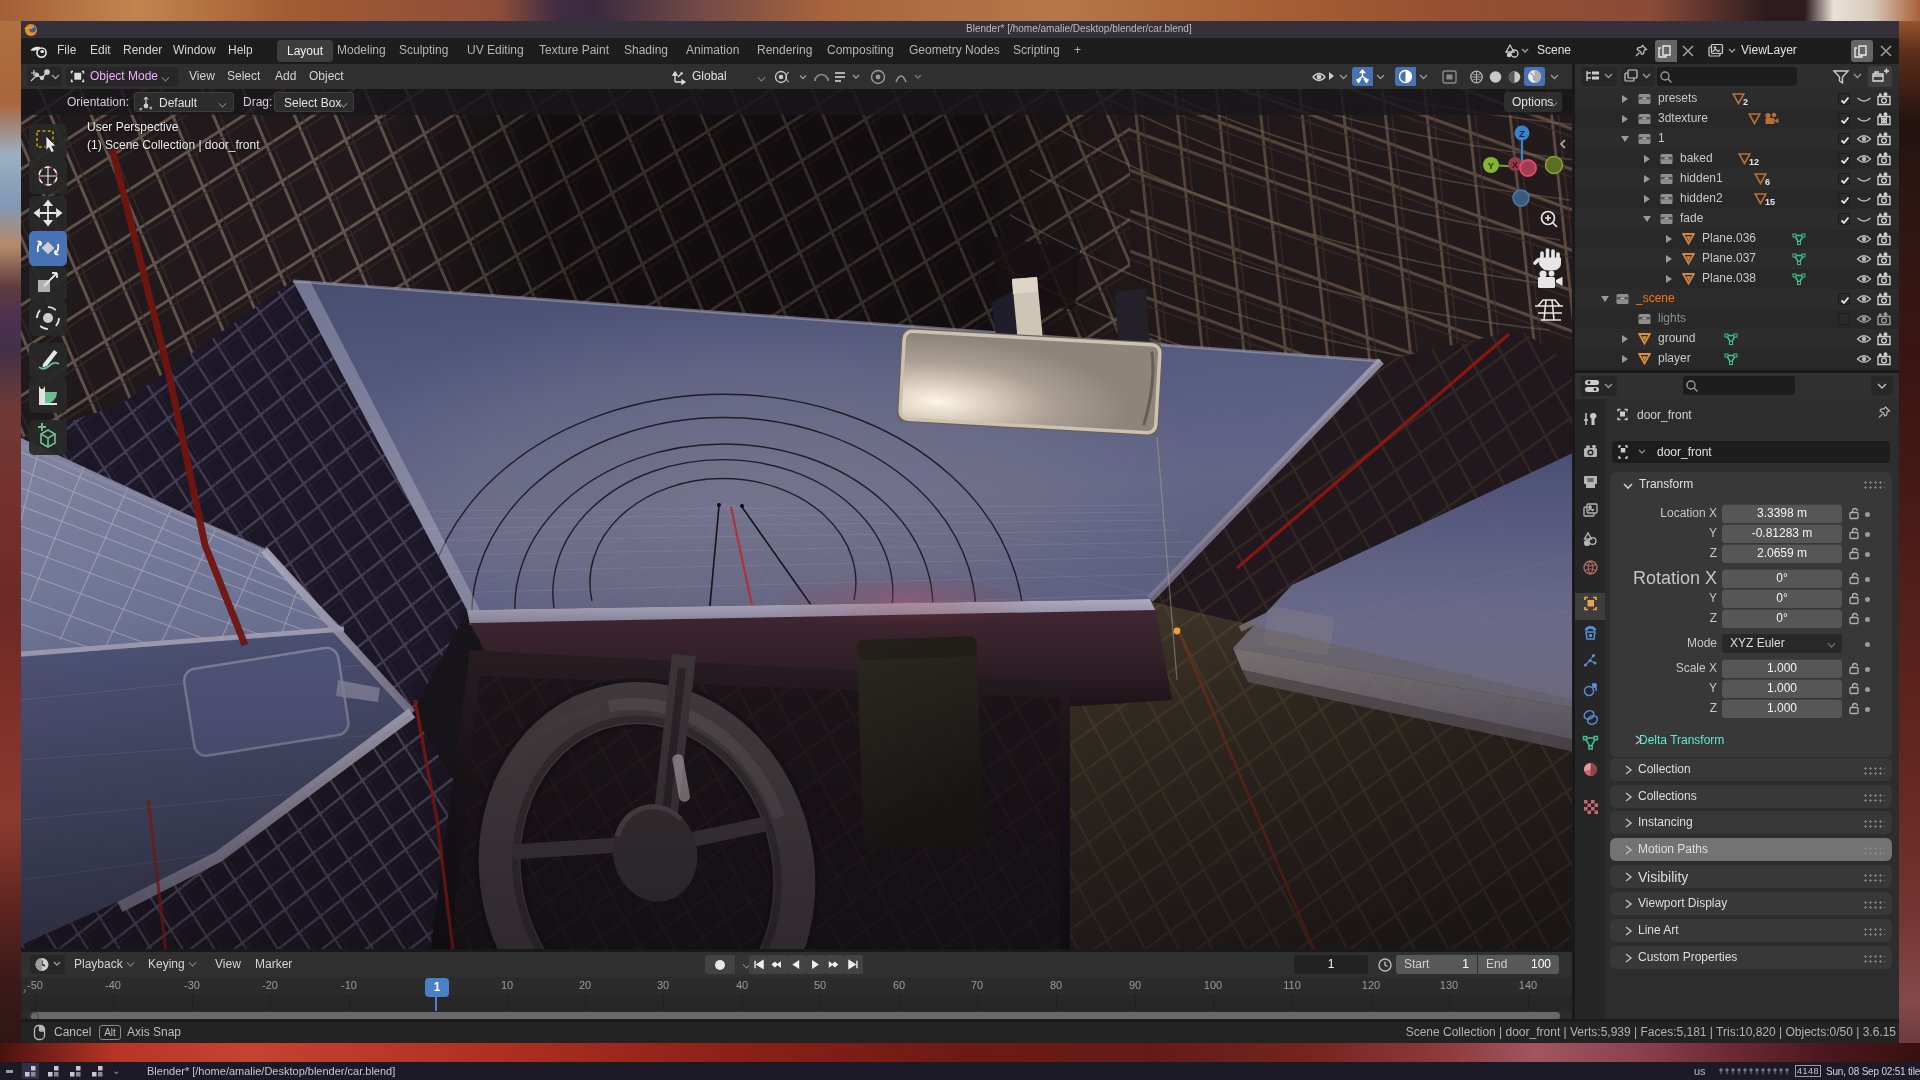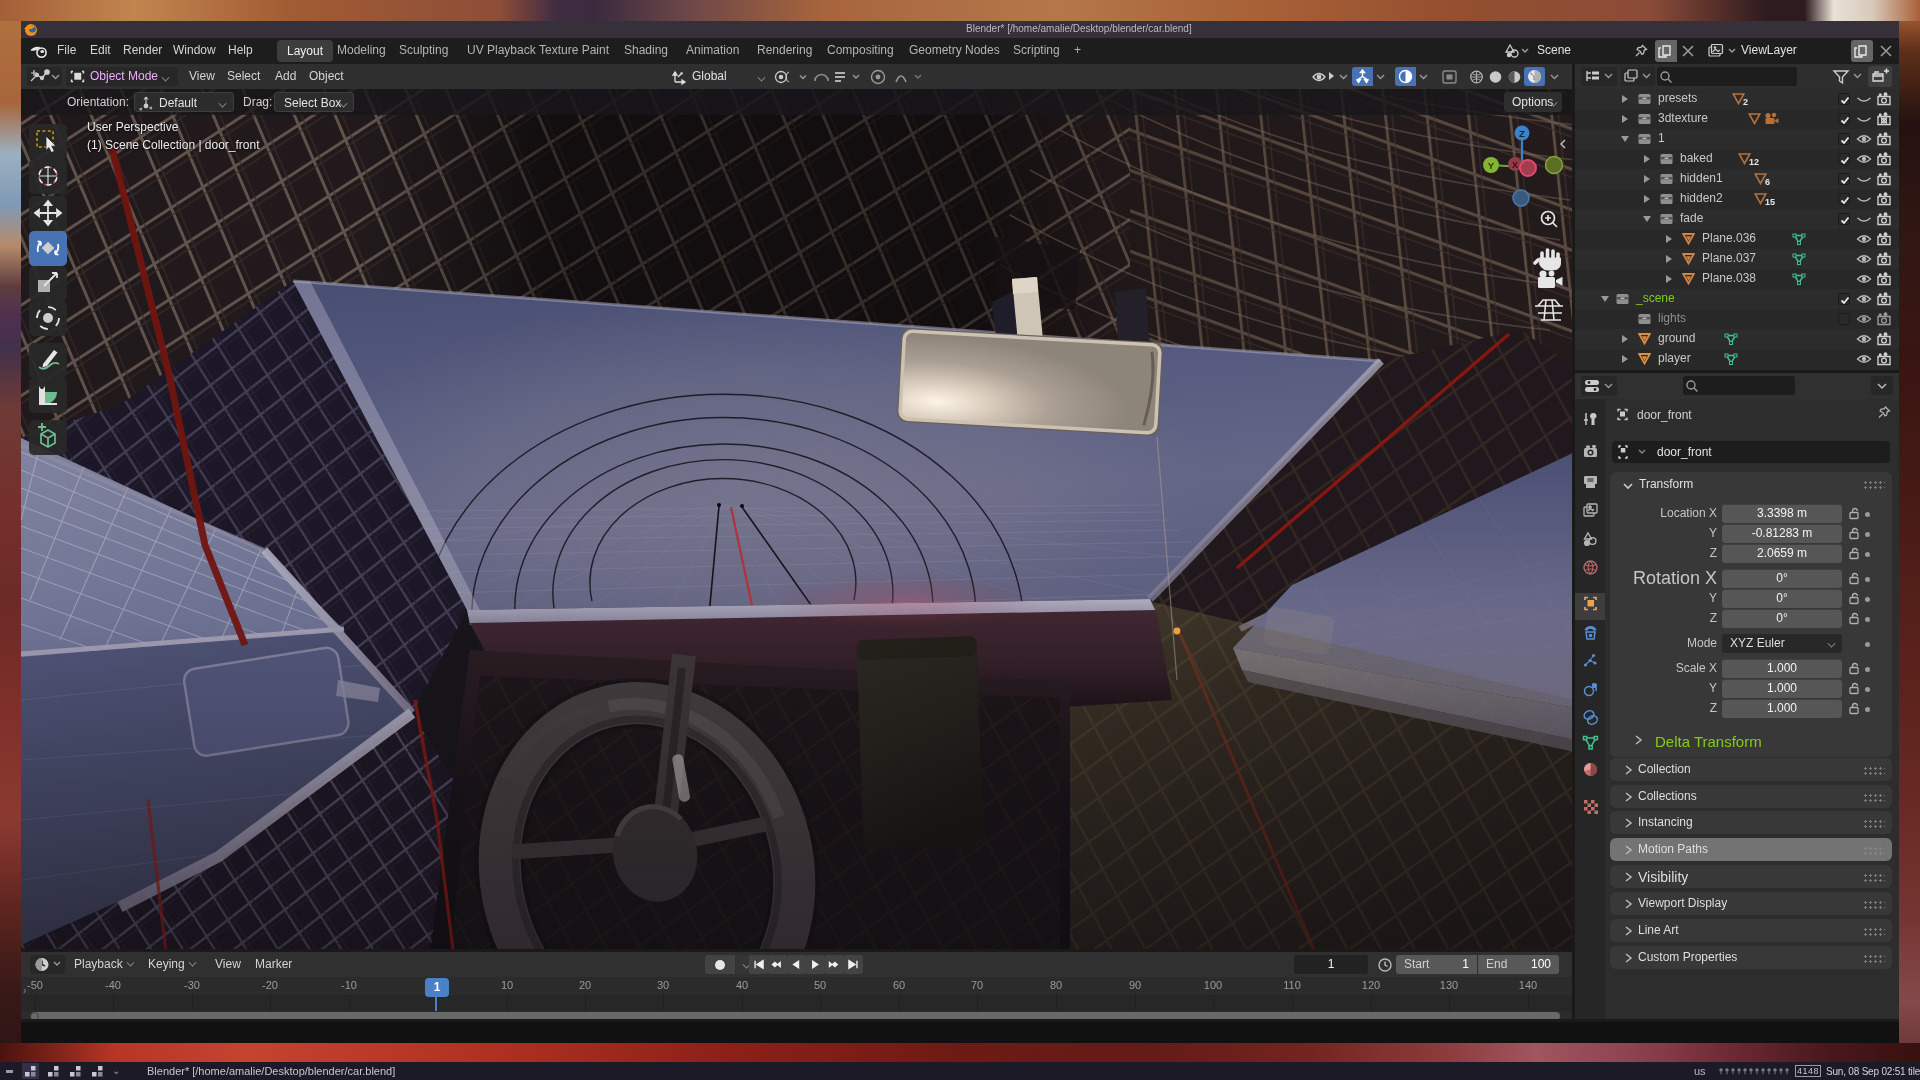--- a/index.html
+++ b/index.html
@@ -43,21 +43,21 @@
 </g>
       </svg>
   <div class="tx a" style="left:36px;top:3px">File</div>
   <div class="tx a" style="left:69px;top:3px">Edit</div>
   <div class="tx a" style="left:102px;top:3px">Render</div>
   <div class="tx a" style="left:152px;top:3px">Window</div>
   <div class="tx a" style="left:207px;top:3px">Help</div>
   <div class="a" style="left:256px;top:2px;height:22px;background:#3d3d3d;border-radius:4px;padding:0 10px"><span class="tx" style="color:#f0f0f0;line-height:22px">Layout</span></div>
   <div class="tx a" style="left:316px;top:3px;color:#b4b4b4">Modeling</div>
   <div class="tx a" style="left:378px;top:3px;color:#b4b4b4">Sculpting</div>
-  <div class="tx a" style="left:446px;top:3px;color:#b4b4b4">UV Playback</div>
+  <div class="tx a" style="left:446px;top:3px;color:#b4b4b4">UV Editing</div>
   <div class="tx a" style="left:518px;top:3px;color:#b4b4b4">Texture Paint</div>
   <div class="tx a" style="left:603px;top:3px;color:#b4b4b4">Shading</div>
   <div class="tx a" style="left:665px;top:3px;color:#b4b4b4">Animation</div>
   <div class="tx a" style="left:736px;top:3px;color:#b4b4b4">Rendering</div>
   <div class="tx a" style="left:806px;top:3px;color:#b4b4b4">Compositing</div>
   <div class="tx a" style="left:888px;top:3px;color:#b4b4b4">Geometry Nodes</div>
   <div class="tx a" style="left:992px;top:3px;color:#b4b4b4">Scripting</div>
   <div class="tx a" style="left:1053px;top:3px;color:#b4b4b4">+</div>
 
   <svg class="a" style="left:1482px;top:5px" width="26" height="16" viewBox="0 0 26 16">
@@ -960,21 +960,21 @@
           </g>
         </svg>
       </div>
   <div class="orow" style="top:225px;background:#2c2c2c">
         <div class="oarr dn" style="left:26px"></div>
         <svg class="a" style="left:41px;top:4px" width="13" height="12" viewBox="0 0 13 12">
           <rect x="0.5" y="1" width="12" height="10" rx="1.5" fill="#8f8f8f"></rect>
           <rect x="0.5" y="4" width="12" height="2.4" fill="#555"></rect>
           <rect x="4.6" y="4.6" width="3.8" height="1.4" fill="#bbb"></rect>
         </svg>
-        <div class="nm" style="left:61px;color:#84cc16">_scene</div>
+        <div class="nm" style="left:61px;color:#f97316">_scene</div>
         <div class="ochk" style="left:263px">
           <svg width="12" height="12" viewBox="0 0 12 12">
             <path d="M2.5 6.5 L5 9 L9.5 3.5" fill="none" stroke="#e8e8e8" stroke-width="1.8"></path>
           </svg>
         </div>
         <svg class="a" style="left:281px;top:4px" width="16" height="12" viewBox="0 0 16 12">
           <path d="M1.5 6 Q8 -0.5 14.5 6 Q8 12.5 1.5 6 Z" fill="none" stroke="#b8b8b8" stroke-width="1.4"></path>
           <circle cx="8" cy="6" r="2.2" fill="#b8b8b8"></circle>
         </svg>
         <svg class="a" style="left:301px;top:3px" width="16" height="14" viewBox="0 0 16 14">
@@ -1311,21 +1311,21 @@
   <svg class="a" style="left:272px;top:328px" width="14" height="15" viewBox="0 0 14 15">
         <g fill="none" stroke="#b0b0b0" stroke-width="1.3">
           <rect x="3" y="6.5" width="8" height="6" rx="1"></rect>
           <path d="M5.5 6.5 V5 a2.5 2.5 0 0 1 5 0"></path>
         </g>
       </svg>
   <div class="a" style="left:290px;top:333.5px;width:5px;height:5px;border-radius:50%;background:#9a9a9a"></div>
   <svg class="a" style="left:57px;top:360px" width="12" height="14" viewBox="0 0 12 14">
         <path d="M4 3 l5 4 -5 4" fill="none" stroke="#bbb" stroke-width="1.5"></path>
       </svg>
-  <div class="a" style="left:80px;top:360px;font-size:15px;color:#84cc16">Delta Transform</div>
+  <div class="a" style="left:64px;top:360px;font-size:12px;color:#5eead4">Delta Transform</div>
   <div class="a" style="left:35px;top:385px;width:282px;height:23px;background:#383838;border-radius:6px">
         <svg class="a" style="left:12px;top:5px" width="12" height="14" viewBox="0 0 12 14">
           <path d="M4 3 l5 4 -5 4" fill="none" stroke="#bbb" stroke-width="1.5"></path>
         </svg>
         <div class="a" style="left:28px;top:4px;font-size:12px;color:#dedede">Collection</div>
         <div class="a" style="left:253px;top:8px;width:22px;height:10px;background-image:radial-gradient(circle,#8a8a8a 1px,transparent 1.2px);background-size:5px 5px;opacity:.8"></div>
       </div>
   <div class="a" style="left:35px;top:412px;width:282px;height:23px;background:#383838;border-radius:6px">
         <svg class="a" style="left:12px;top:5px" width="12" height="14" viewBox="0 0 12 14">
           <path d="M4 3 l5 4 -5 4" fill="none" stroke="#bbb" stroke-width="1.5"></path>
@@ -1472,20 +1472,31 @@
   <div class="a" style="left:414px;top:45px;width:2px;height:14px;background:#4a80c6"></div>
   <div class="a" style="left:404px;top:26px;width:24px;height:19px;background:#4a80c6;border-radius:4px;text-align:center;font-size:12px;font-weight:bold;line-height:19px;color:#fff">1</div>
   <div class="a" style="left:2px;top:33px;font-size:10px;color:#888">›</div>
 </div>
 
 <div class="a" style="left:1572px;top:64px;width:3px;height:958px;background:#191919"></div>
 <div class="a" style="left:21px;top:949px;width:1554px;height:3px;background:#191919"></div>
 <div class="a" style="left:1575px;top:370px;width:324px;height:3px;background:#191919"></div>
 <div class="a" style="left:21px;top:1019px;width:1878px;height:3px;background:#1a1a1a"></div>
 
+<div id="statusbar" class="a" style="left:21px;top:1022px;width:1878px;height:21px;background:#232323">
+  <svg class="a" style="left:12px;top:2px" width="13" height="17" viewBox="0 0 13 17">
+        <rect x="1.5" y="1.5" width="10" height="14" rx="4" fill="none" stroke="#b8b8b8" stroke-width="1.3"></rect>
+        <path d="M6.5 1.5 V7 M6.5 7 H11.5" stroke="#b8b8b8" stroke-width="1.3" fill="none"></path>
+        <rect x="7" y="2" width="4" height="4.5" fill="#b8b8b8"></rect>
+      </svg>
+  <div class="a" style="left:33px;top:2px;font-size:12px;line-height:17px;color:#bdbdbd">Cancel</div>
+  <div class="a" style="left:78px;top:3px;width:22px;height:15px;border:1px solid #8a8a8a;border-radius:3px;font-size:10px;line-height:13px;text-align:center;color:#bdbdbd">Alt</div>
+  <div class="a" style="left:106px;top:2px;font-size:12px;line-height:17px;color:#bdbdbd">Axis Snap</div>
+  <div class="a" style="left:0;top:2px;width:1875px;text-align:right;font-size:12px;line-height:17px;color:#b2b2b2">Scene Collection | door_front | Verts:5,939 | Faces:5,181 | Tris:10,820 | Objects:0/50 | 3.6.15</div>
+</div>
 
 <div id="taskbar" class="a" style="left:0;top:1062px;width:1920px;height:18px;background:#1d1a28">
   <div class="a" style="left:6px;top:8px;width:7px;height:3px;background:#9a9aa4"></div>
   <div class="a" style="left:22px;top:1px;width:17px;height:16px;background:#34304a"></div>
   <svg class="a" style="left:25px;top:4px" width="12" height="11" viewBox="0 0 12 11">
         <rect x="0" y="6" width="4.5" height="4.5" fill="#c8c8d0"></rect>
         <rect x="6" y="0" width="4.5" height="4.5" fill="#c8c8d0"></rect>
         <rect x="6" y="6" width="4.5" height="4.5" fill="#8a8a94"></rect>
       </svg>
   <svg class="a" style="left:48px;top:4px" width="12" height="11" viewBox="0 0 12 11">

